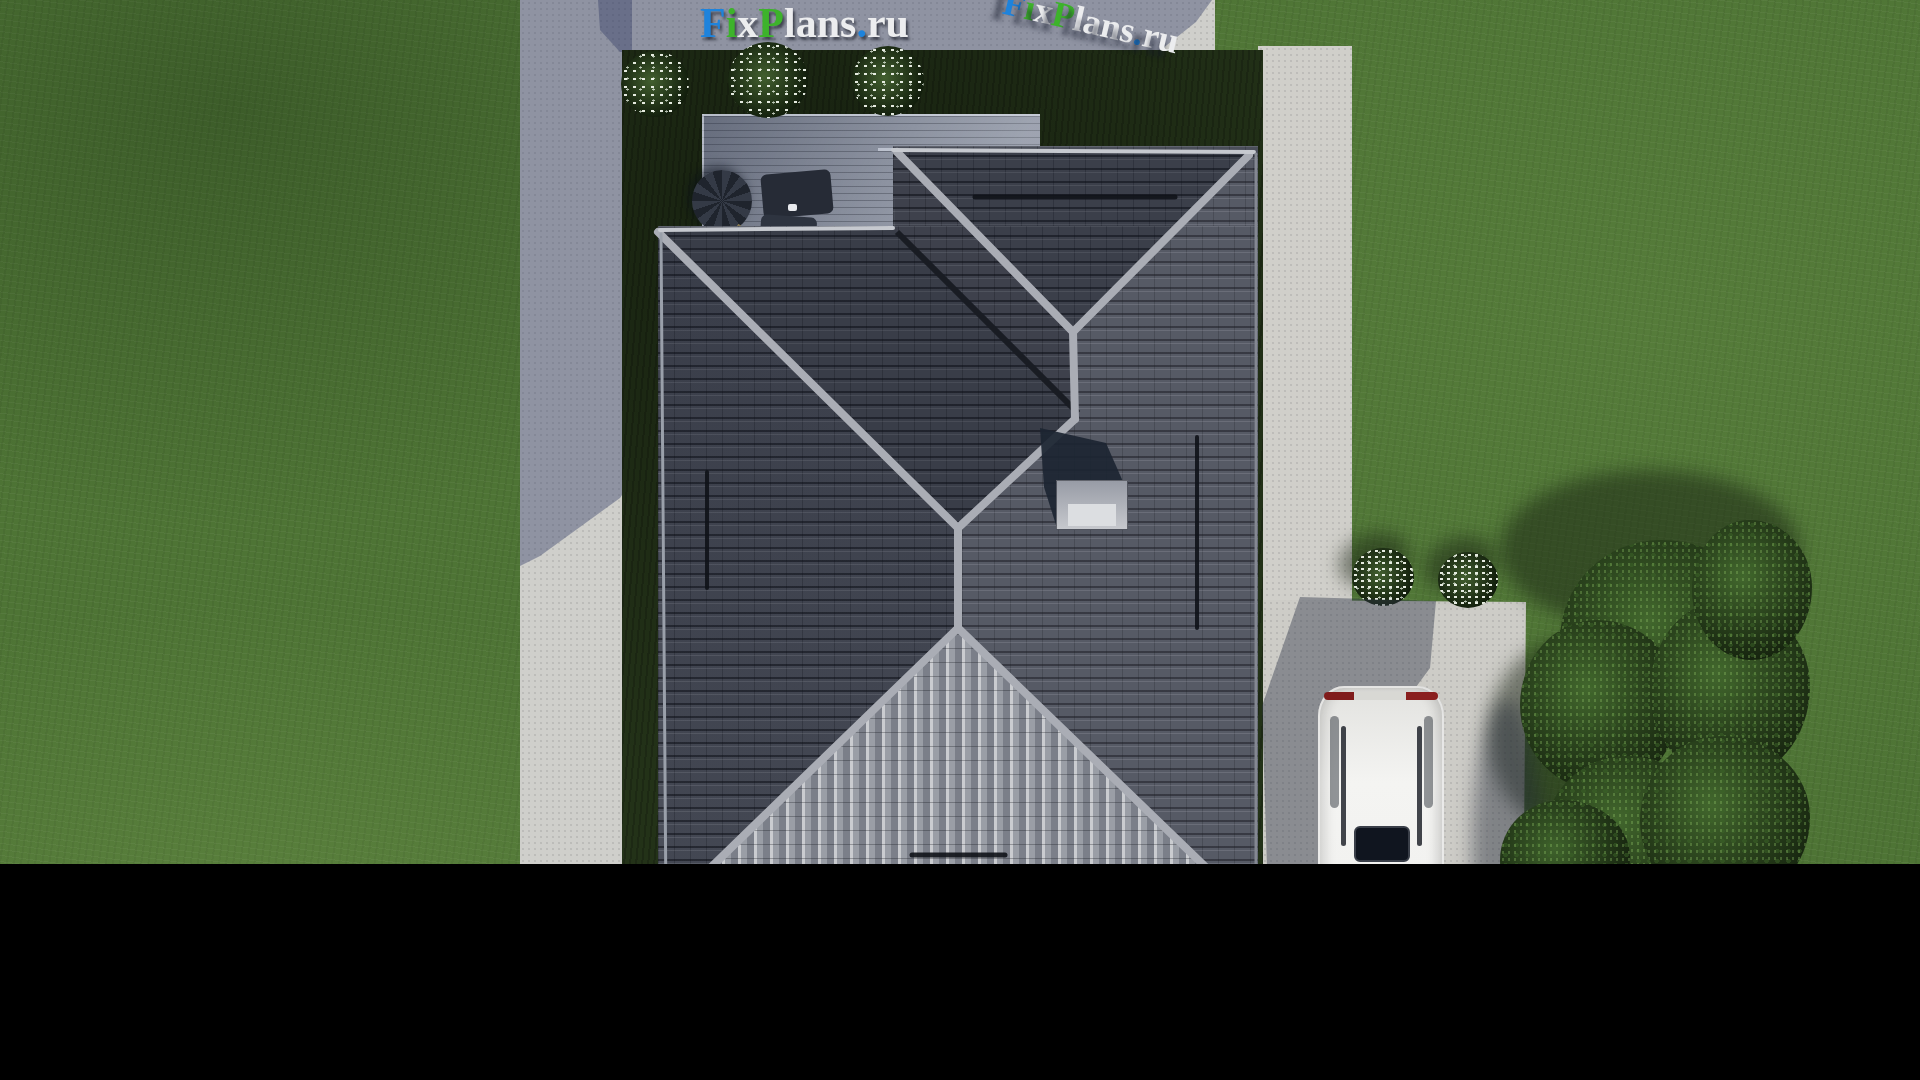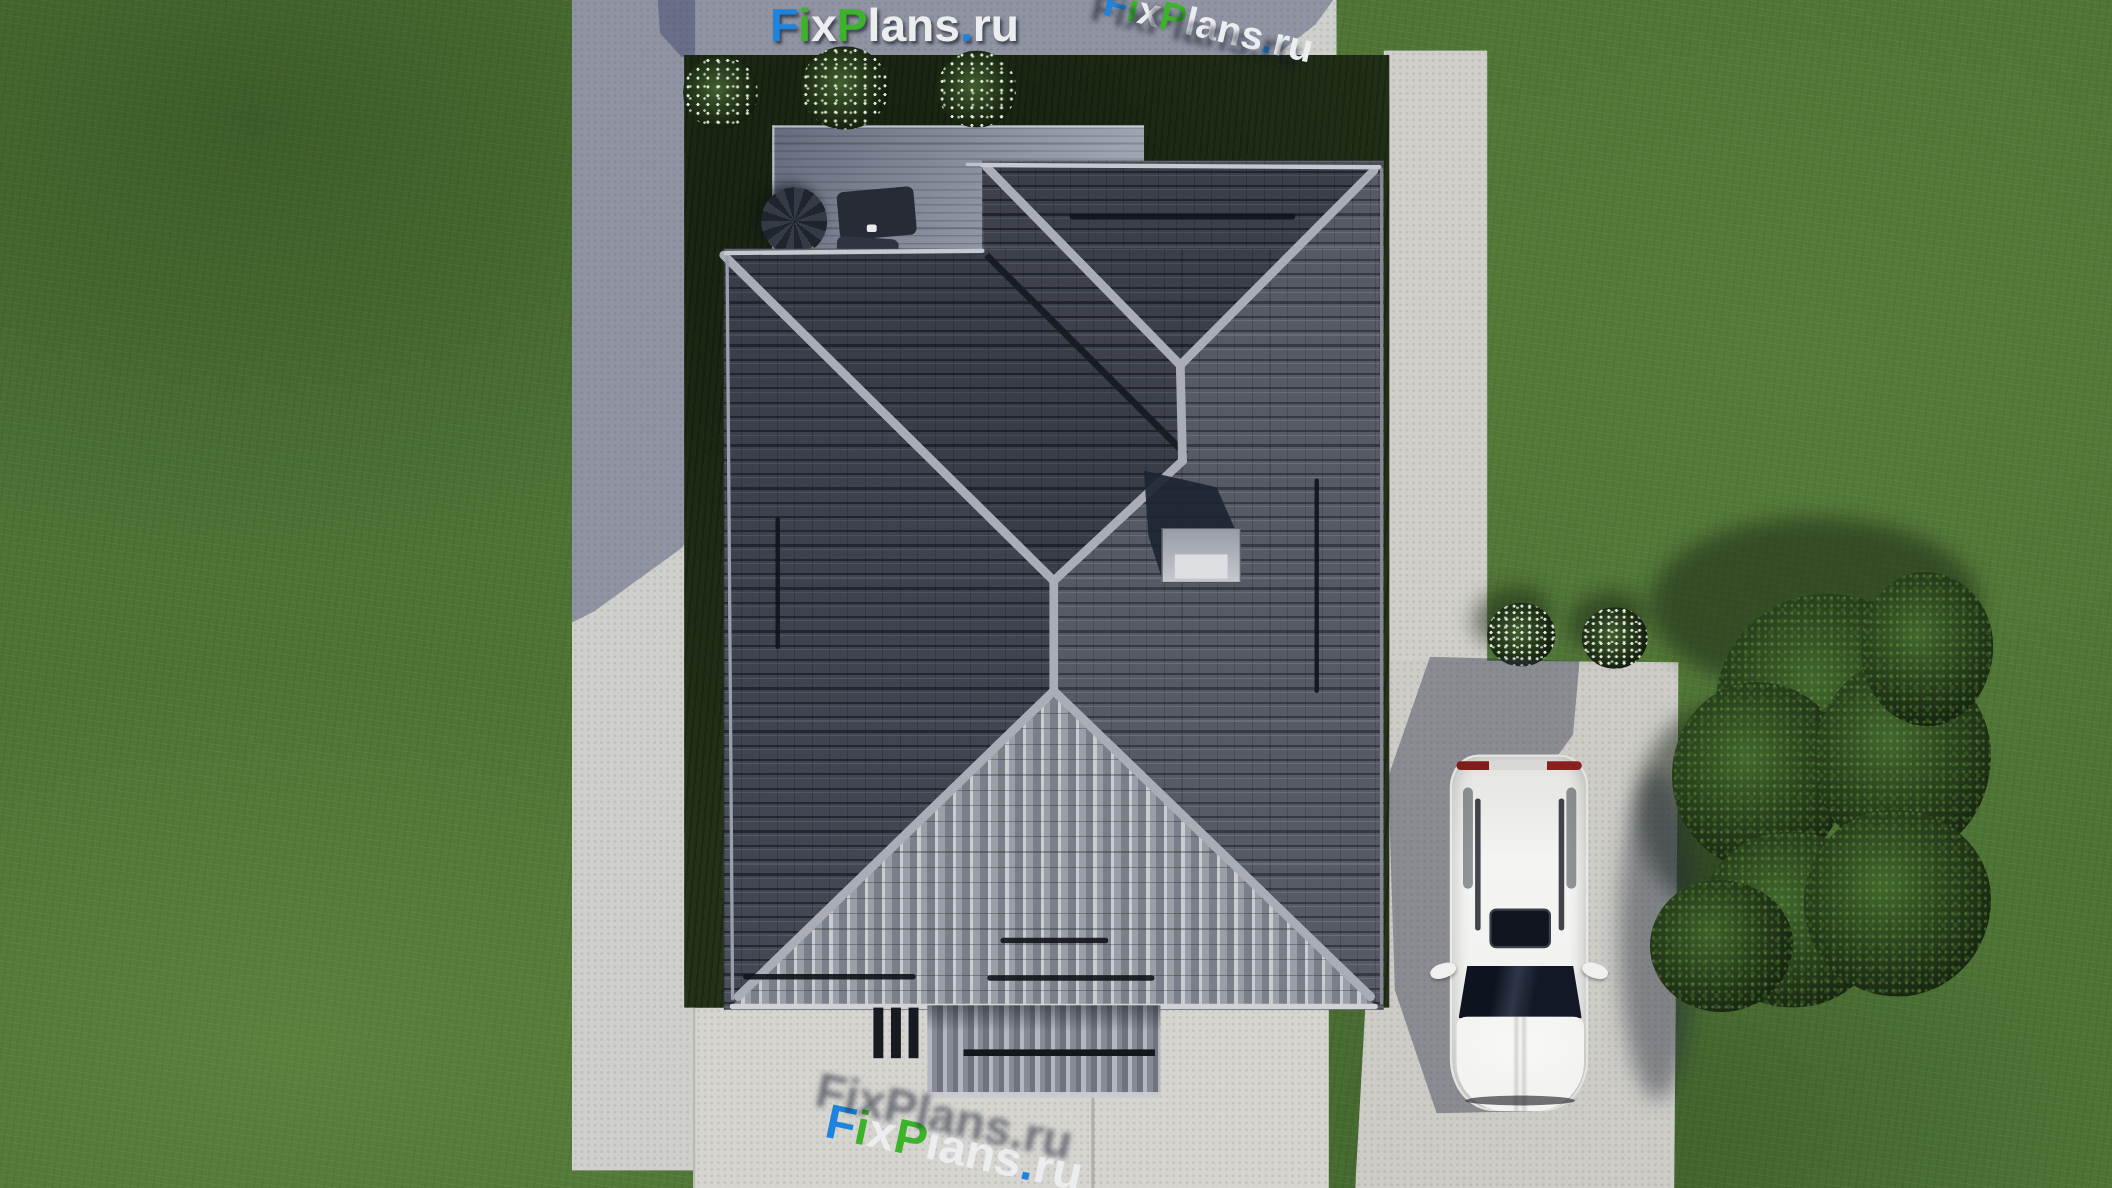--- a/index.html
+++ b/index.html
@@ -1,17 +1,17 @@
 <!DOCTYPE html>
 <html><head>
 <meta charset="utf-8">
 <style>
   html,body{margin:0;padding:0;background:#000;}
-  #stage{position:relative;width:1920px;height:1080px;overflow:hidden;
-         font-family:Liberation Sans, sans-serif;}
+  #stage{position:relative;width:1920px;height:864px;overflow:hidden;
+         font-family:Liberation Serif, serif;}
   #stage *{position:absolute;box-sizing:border-box;}
 
   
   .grass{left:0;top:0;width:1920px;height:1080px;background-color:#4e7435;
     background-image:
       radial-gradient(900px 500px at 14% 88%, rgba(150,190,100,.18), transparent 70%),
       radial-gradient(1100px 700px at 85% 30%, rgba(140,180,95,.12), transparent 70%),
       radial-gradient(900px 600px at 12% 10%, rgba(10,25,8,.26), transparent 70%),
       radial-gradient(700px 400px at 75% 95%, rgba(10,25,8,.2), transparent 70%),
       repeating-linear-gradient(98deg, rgba(0,0,0,.05) 0 2px, transparent 2px 7px),

